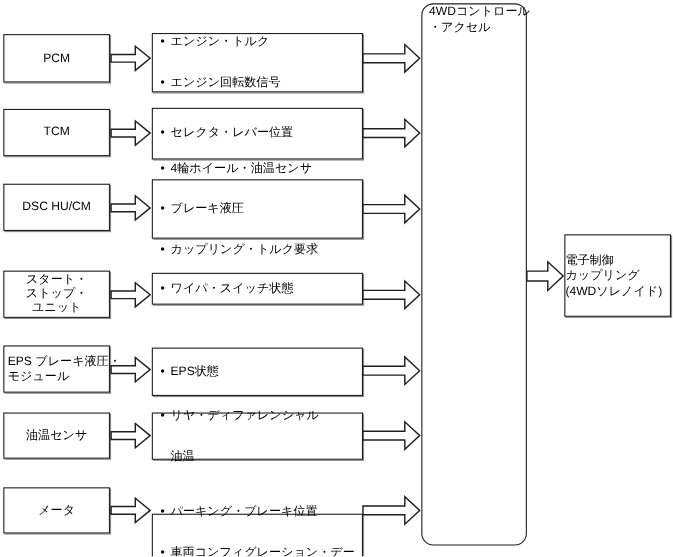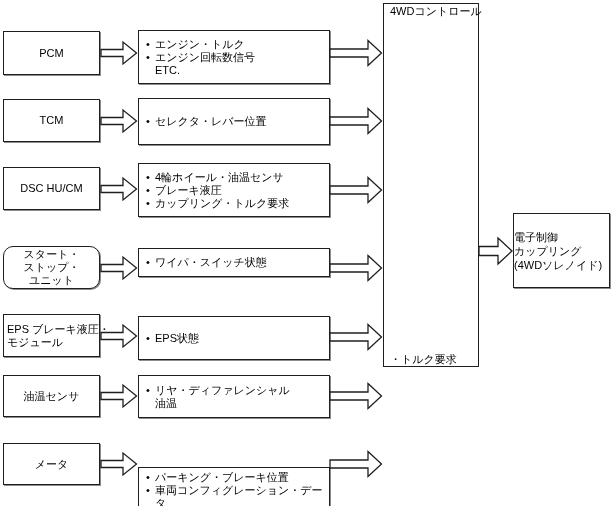--- a/index.html
+++ b/index.html
@@ -14,29 +14,29 @@
   }
   .src {
     left:3px; width:97px;
     display:flex; flex-direction:column; justify-content:center;
     align-items:center; text-align:left; line-height:13px;
   }
   .src.left-align { align-items:flex-start; text-align:left; padding-left:3px; }
   .sig {
     left:138px; width:192px;
     display:flex; flex-direction:column; justify-content:center;
-    padding:3px 4px; line-height:13px;
+    padding:3px 4px; line-height:13px;gap:24px;
   }
   .item { position:relative; padding-left:12px; }
   .item.bullet::before { content:"\2022"; position:absolute; left:3px; }
   .sig.gap .item + .item { margin-top:8px; }
   .controller {
-    left:383px; top:3px; width:96px; height:364px;
-    display:flex; flex-direction:column; justify-content:space-between;
-    padding-left:6px; line-height:14px; box-shadow:none;
+    left:383px; top:3px; width:96px; height:493px;
+    display:flex; flex-direction:column; justify-content:flex-start;
+    padding-left:6px; line-height:14px; box-shadow:none;border-radius:11px;
   }
   .output {
     left:513px; top:213px; width:97px; height:75px;
     display:flex; flex-direction:column; justify-content:center;
     padding-left:0; line-height:14px;
   }
   .arrow { position:absolute; overflow:visible; }
   .arrow polygon { fill:#ffffff; stroke:#1f1f1f; stroke-width:1.3; }
   .line { white-space:nowrap; }
 </style>
@@ -47,21 +47,20 @@
 
   <div class="box src" style="top:31px;height:44px;">
     <div class="line">PCM</div>
   </div>
   <svg class="arrow" style="left:100px;top:40px;" width="38" height="26" viewBox="0 0 38 26">
     <polygon points="1,9.5 23,9.5 23,2 36.5,13 23,24 23,16.5 1,16.5"></polygon>
   </svg>
   <div class="box sig" style="top:30px;height:54px;">
     <div class="item bullet">エンジン・トルク</div>
     <div class="item bullet">エンジン回転数信号</div>
-    <div class="item">ETC.</div>
   </div>
   <svg class="arrow" style="left:329px;top:38px;" width="54" height="30" viewBox="0 0 54 30">
     <polygon points="1,11 39,11 39,2.5 52.5,15 39,27.5 39,19 1,19"></polygon>
   </svg>
 
   <div class="box src" style="top:99px;height:43px;">
     <div class="line">TCM</div>
   </div>
   <svg class="arrow" style="left:100px;top:108px;" width="38" height="26" viewBox="0 0 38 26">
     <polygon points="1,9.5 23,9.5 23,2 36.5,13 23,24 23,16.5 1,16.5"></polygon>
@@ -81,21 +80,21 @@
   </svg>
   <div class="box sig" style="top:163px;height:54px;">
     <div class="item bullet">4輪ホイール・油温センサ</div>
     <div class="item bullet">ブレーキ液圧</div>
     <div class="item bullet">カップリング・トルク要求</div>
   </div>
   <svg class="arrow" style="left:329px;top:175px;" width="54" height="30" viewBox="0 0 54 30">
     <polygon points="1,11 39,11 39,2.5 52.5,15 39,27.5 39,19 1,19"></polygon>
   </svg>
 
-  <div class="box src" style="top:246px;height:43px;border-radius:10px;">
+  <div class="box src" style="top:246px;height:43px;">
     <div class="line">スタート・</div>
     <div class="line">ストップ・</div>
     <div class="line">ユニット</div>
   </div>
   <svg class="arrow" style="left:100px;top:255px;" width="38" height="26" viewBox="0 0 38 26">
     <polygon points="1,9.5 23,9.5 23,2 36.5,13 23,24 23,16.5 1,16.5"></polygon>
   </svg>
   <div class="box sig" style="top:248px;height:29px;">
     <div class="item bullet">ワイパ・スイッチ状態</div>
   </div>
@@ -140,21 +139,21 @@
   <div class="box sig" style="top:467px;height:46px;">
     <div class="item bullet">パーキング・ブレーキ位置</div>
     <div class="item bullet">車両コンフィグレーション・データ</div>
   </div>
   <svg class="arrow" style="left:329px;top:449px;" width="54" height="30" viewBox="0 0 54 30">
     <polygon points="1,11 39,11 39,2.5 52.5,15 39,27.5 39,19 1,19"></polygon>
   </svg>
 
   <div class="box controller">
     <div class="line">4WDコントロール</div>
-    <div class="line">・トルク要求</div>
+    <div class="line">・アクセル</div>
   </div>
 
   <svg class="arrow" style="left:478px;top:236px;" width="35" height="30" viewBox="0 0 35 30">
     <polygon points="1,10.5 20,10.5 20,2 34,15 20,28 20,19.5 1,19.5"></polygon>
   </svg>
 
   <div class="box output">
     <div class="line">電子制御</div>
     <div class="line">カップリング</div>
     <div class="line">(4WDソレノイド)</div>

